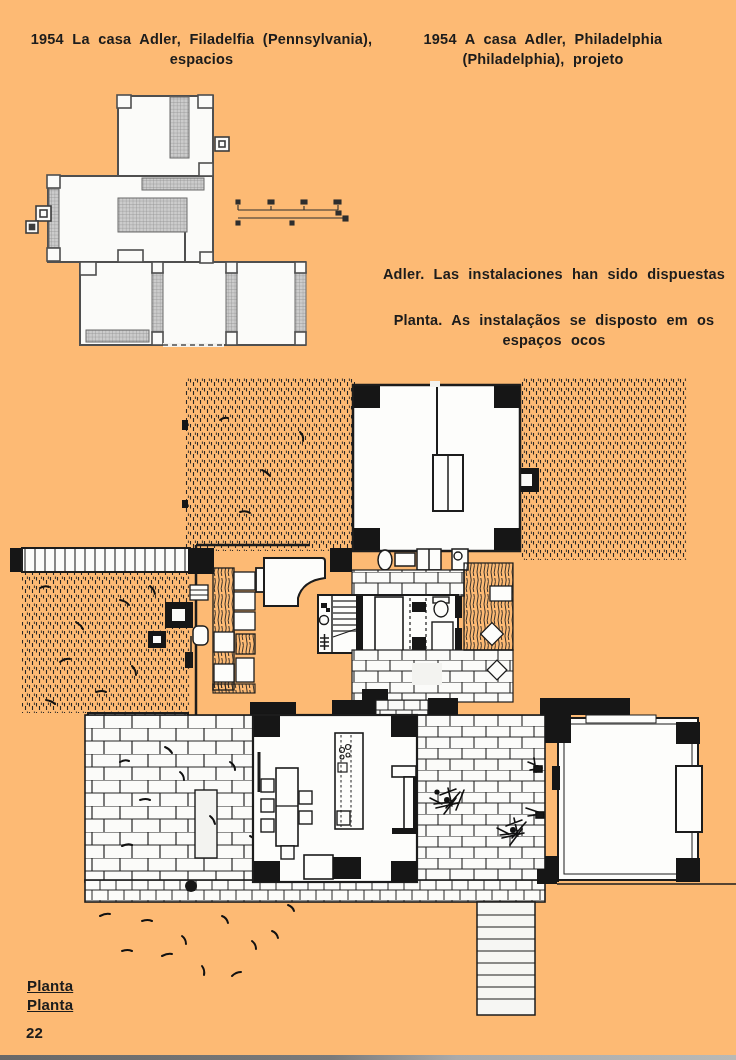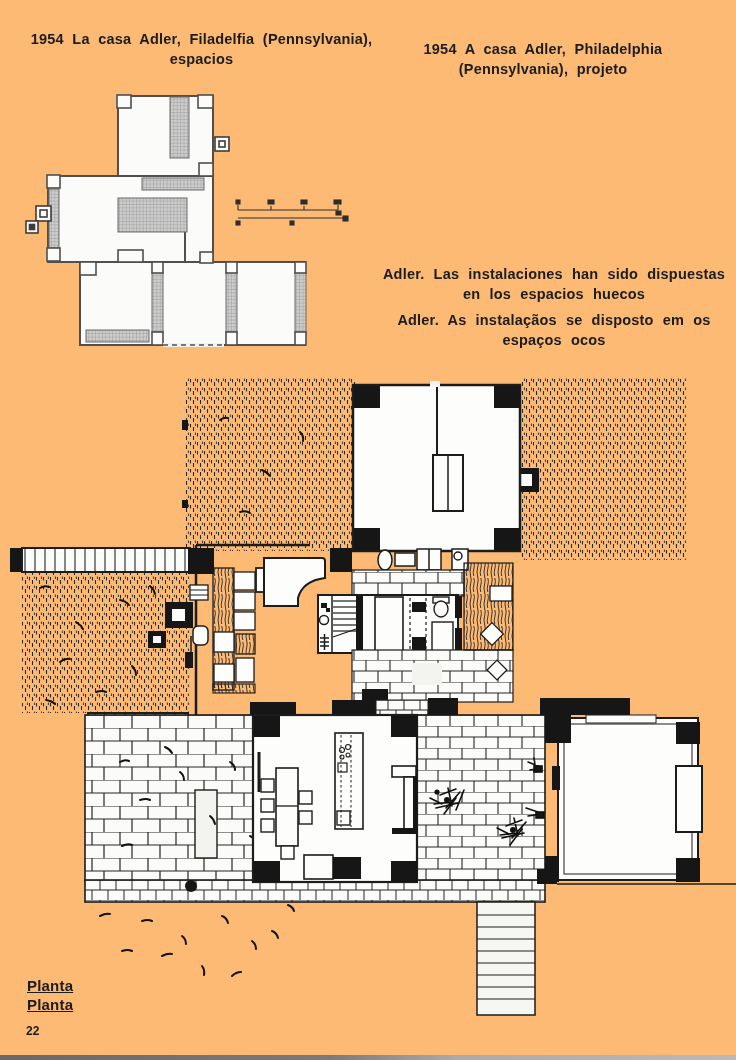--- a/index.html
+++ b/index.html
@@ -10,53 +10,52 @@
     font-family:"Liberation Sans", sans-serif;
     color:#1c1c1c;
     overflow:hidden;
     text-align:center;
   }
   .blocktext{position:absolute;font-weight:700;font-size:14.5px;line-height:1.38;letter-spacing:.2px;}
   .blocktext .ln{display:block;}
   .hdr{word-spacing:.30em;}
   .cap{word-spacing:.34em;}
   #title-es{left:29px;top:29px;width:345px;}
-  #title-pt{left:378px;top:29px;width:330px;margin-top:10px;}
+  #title-pt{left:378px;top:29px;width:330px;}
   #caption-es{left:378px;top:264px;width:352px;}
   #caption-pt{left:378px;top:310px;width:352px;}
   #bottom-label{left:27px;top:977px;font-size:15px;line-height:1.25;text-decoration:underline;}
-  #page-number{left:26px;top:1023px;font-size:12px;}
+  #page-number{left:26px;top:1023px;font-size:15px;}
   svg{position:absolute;display:block;}
   #small-plan-svg{left:0;top:80px;}
   #large-plan-svg{left:0;top:370px;}
   #page-edge{
     position:absolute;left:0;bottom:0;width:736px;height:5px;
     background:linear-gradient(to right,#686868 0%,#7a7a7a 45%,#aaaaaa 62%,#b9b9b6 100%);
   }
 </style>
 </head>
 <body>
 
 <div id="page">
 
   <div id="title-es" class="blocktext hdr">
     <span class="ln">1954   La casa Adler, Filadelfia (Pennsylvania),</span>
     <span class="ln">espacios</span>
   </div>
   <div id="title-pt" class="blocktext hdr">
     <span class="ln">1954   A casa Adler, Philadelphia</span>
-    <span class="ln">(Pennsylvania),  projeto</span>
+    <span class="ln">(Philadelphia),  projeto</span>
   </div>
 
   <div id="caption-es" class="blocktext cap">
     <span class="ln">Adler. Las instalaciones han sido dispuestas</span>
-    <span class="ln">en los espacios huecos</span>
   </div>
   <div id="caption-pt" class="blocktext cap">
-    <span class="ln">Adler. As instalaçãos se disposto em os</span>
+    <span class="ln">Planta. As instalaçãos se disposto em os</span>
     <span class="ln">espaços ocos</span>
   </div>
 
   <div id="bottom-label" class="blocktext">
     <span class="ln">Planta</span>
     <span class="ln">Planta</span>
   </div>
   <div id="page-number" class="blocktext">22</div>
 
   <svg id="small-plan-svg" width="370" height="290" viewBox="0 80 370 290">

